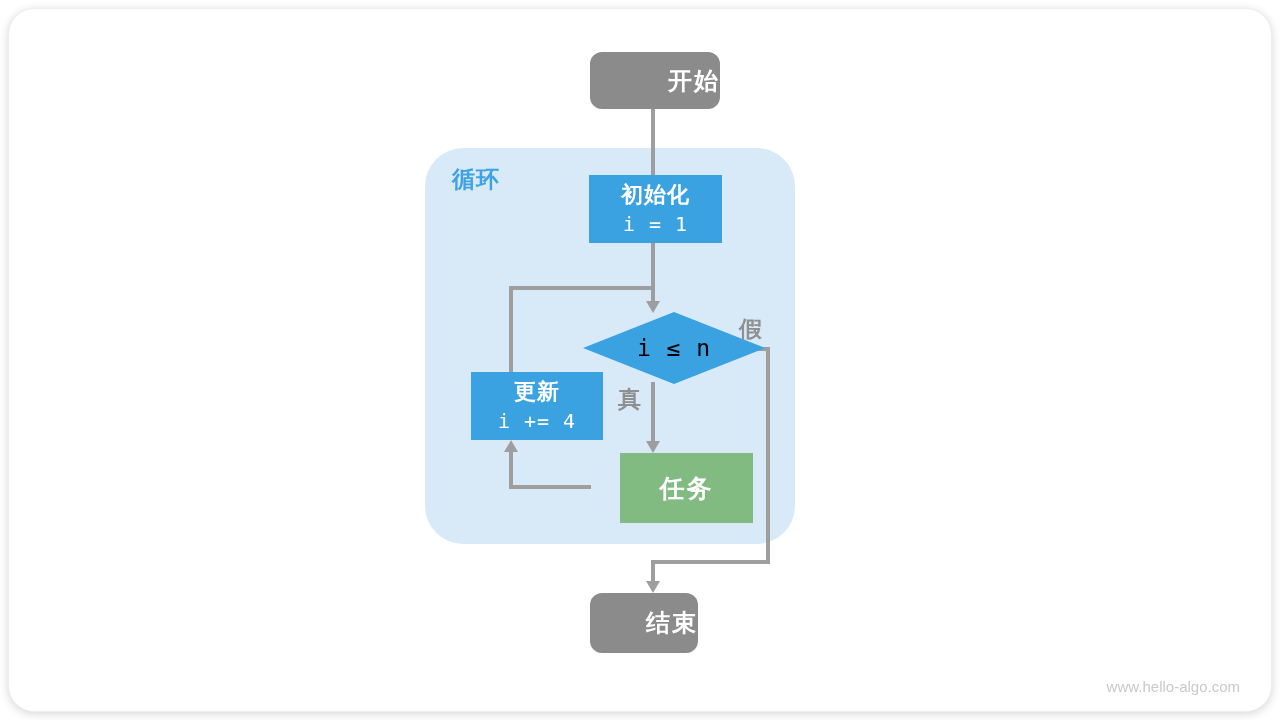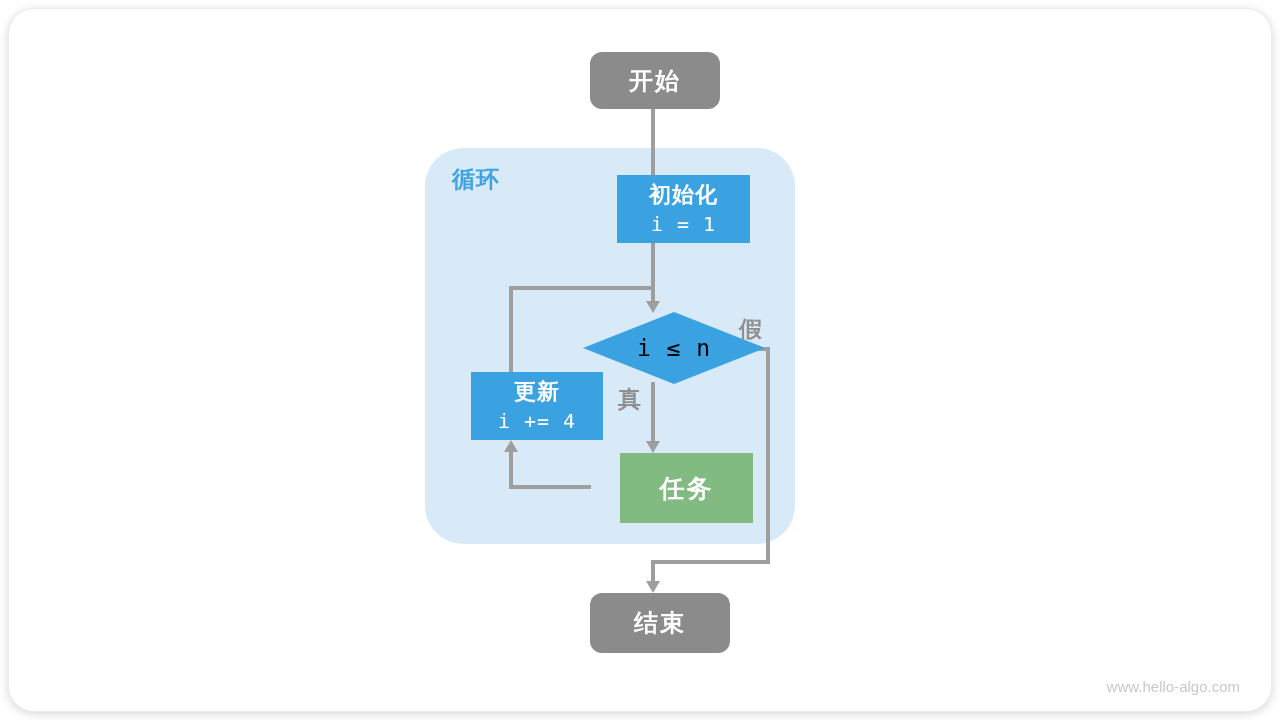--- a/index.html
+++ b/index.html
@@ -35,21 +35,21 @@
     position:absolute;width:0;height:0;z-index:2;
     border-left:7px solid transparent;border-right:7px solid transparent;
     border-bottom:12px solid var(--line,#9e9e9e);
   }
   .node{
     position:absolute;z-index:3;display:flex;flex-direction:column;
     align-items:center;justify-content:center;color:#ffffff;
   }
   .node-terminal{
     background:var(--node_gray,#8b8b8b);border-radius:12px;
-    font-size:24px;font-weight:700;letter-spacing:2px;
+    font-size:24px;font-weight:700;letter-spacing:2px;align-items:flex-end;
   }
   .node-process{background:var(--blue,#3ba2e2);}
   .node-task{
     background:var(--green,#81bb82);
     font-size:25px;font-weight:700;letter-spacing:2px;
   }
   .node-title{font-size:22px;font-weight:700;letter-spacing:1px;line-height:30px;}
   .node-code{
     font-family:"DejaVu Sans Mono",monospace;
     font-size:20px;font-weight:400;line-height:28px;letter-spacing:1px;
@@ -99,39 +99,39 @@
   <div class="line" style="left:743px;top:347px;width:27px;height:4px;"></div>
   <div class="line" style="left:766px;top:347px;width:4px;height:217px;"></div>
   <div class="line" style="left:651px;top:560px;width:119px;height:4px;"></div>
   <div class="line" style="left:651px;top:560px;width:4px;height:22px;"></div>
   <div class="arrow-down" style="left:646px;top:581px;"></div>
 
   <div class="node node-terminal" style="left:590px;top:52px;width:130px;height:57px;">
     <span>开始</span>
   </div>
 
-  <div class="node node-process" style="left:589px;top:175px;width:133px;height:68px;margin-left:28px;">
+  <div class="node node-process" style="left:589px;top:175px;width:133px;height:68px;">
     <span class="node-title">初始化</span>
     <span class="node-code">i = 1</span>
   </div>
 
   <div class="diamond">
     <span class="node-code">i ≤ n</span>
   </div>
 
   <div class="node node-process" style="left:443px;top:372px;width:132px;height:68px;margin-left:28px;">
     <span class="node-title">更新</span>
     <span class="node-code">i += 4</span>
   </div>
 
   <div class="node node-task" style="left:620px;top:453px;width:133px;height:70px;">
     <span>任务</span>
   </div>
 
-  <div class="node node-terminal" style="left:590px;top:593px;width:140px;height:60px;">
+  <div class="node node-terminal" style="left:590px;top:593px;width:108px;height:60px;">
     <span>结束</span>
   </div>
 
   <span class="branch-label" style="left:618px;top:384px;">真</span>
   <span class="branch-label" style="left:739px;top:314px;">假</span>
 
   <div class="watermark">www.hello-algo.com</div>
 
 </div>
 

